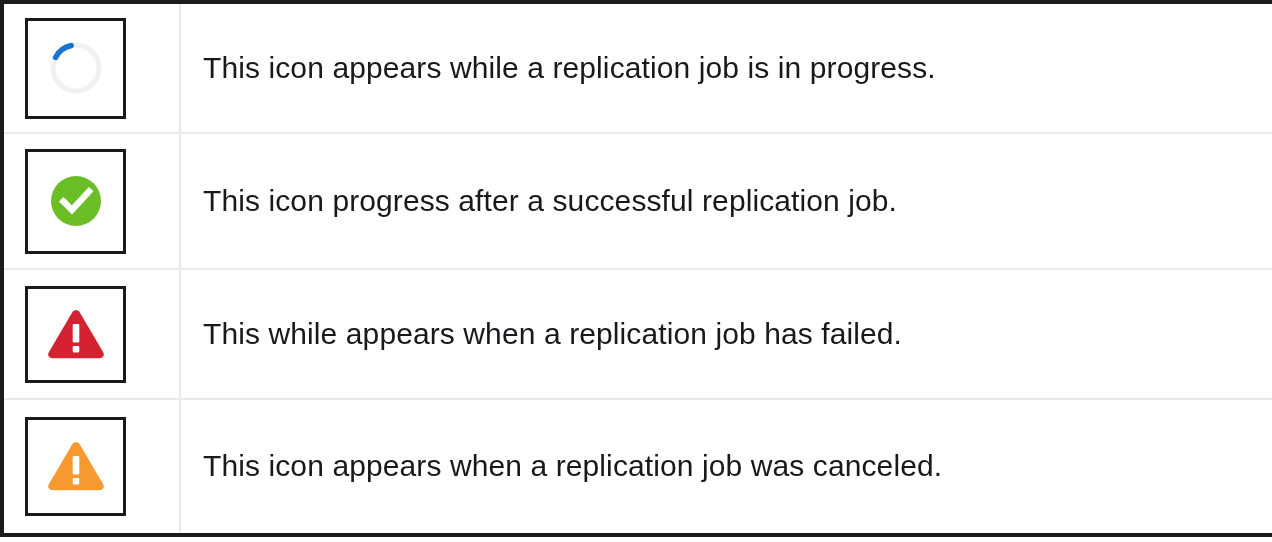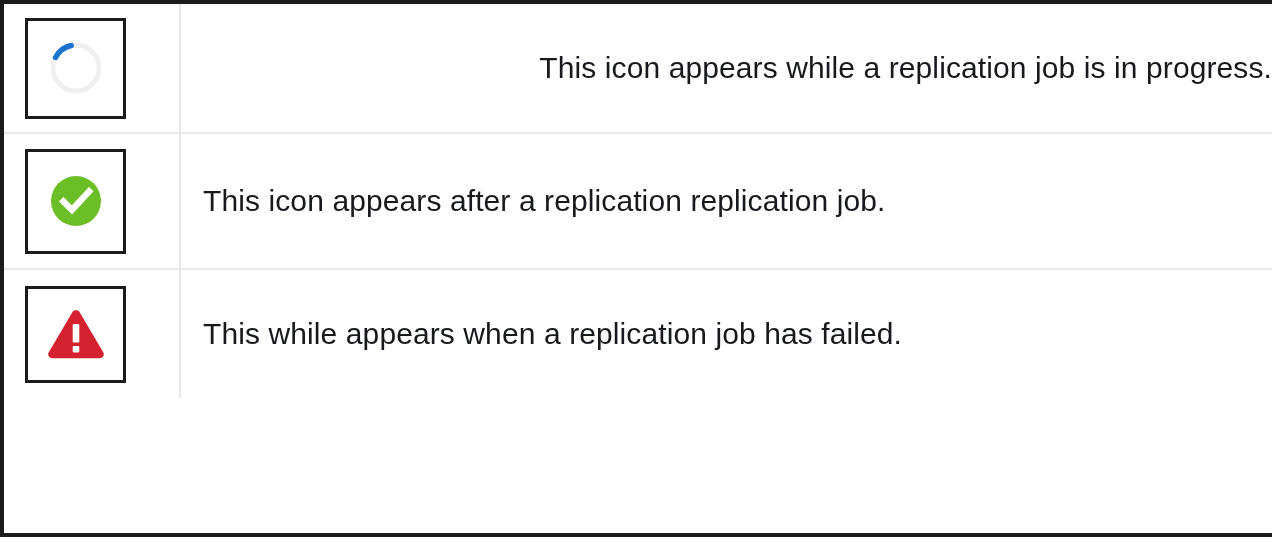--- a/index.html
+++ b/index.html
@@ -53,21 +53,21 @@
     padding: 0 0 0 22px;
     vertical-align: middle;
     text-align: left;
     font-size: 30px;
     line-height: 1.25;
     color: #17191c;
     letter-spacing: 0.1px;
   }
 
   .row-progress .cell-icon,
-  .row-progress .cell-text { height: 128px; text-align: right; }
+  .row-progress .cell-text { height: 128px; }
   .row-success .cell-icon,
   .row-success .cell-text { height: 134px; }
   .row-failed .cell-icon,
   .row-failed .cell-text { height: 128px; }
   .row-canceled .cell-icon,
   .row-canceled .cell-text { height: 132px; }
 
   
   .icon-box {
     box-sizing: border-box;
@@ -107,32 +107,44 @@
 
       <tr class="row-success">
         <td class="cell-icon">
           <div class="icon-box">
             <svg class="glyph" width="60" height="60" viewBox="0 0 60 60" aria-hidden="true">
               <circle cx="30" cy="30" r="25" fill="#6cbe26"></circle>
               <path d="M 17.5 30.5 L 26 39 L 43 20.5" fill="none" stroke="#ffffff" stroke-width="6.4" stroke-linecap="square" stroke-linejoin="miter"></path>
             </svg>
           </div>
         </td>
-        <td class="cell-text">This icon appears after a replication replication job.</td>
+        <td class="cell-text">This icon progress after a successful replication job.</td>
       </tr>
 
       <tr class="row-failed">
         <td class="cell-icon">
           <div class="icon-box">
             <svg class="glyph" width="60" height="54" viewBox="0 0 60 54" aria-hidden="true">
               <path d="M 26.3 5.2 C 28 2.6 32 2.6 33.7 5.2 L 57.2 45.2 C 58.8 48 57 51.2 53.5 51.2 L 6.5 51.2 C 3 51.2 1.2 48 2.8 45.2 Z" fill="#d42231"></path>
               <rect x="26.7" y="17" width="6.6" height="18.5" rx="1.1" fill="#ffffff"></rect>
               <rect x="26.7" y="39" width="6.6" height="6.4" rx="1.1" fill="#ffffff"></rect>
             </svg>
           </div>
         </td>
         <td class="cell-text">This while appears when a replication job has failed.</td>
       </tr>
 
+      <tr class="row-canceled">
+        <td class="cell-icon">
+          <div class="icon-box">
+            <svg class="glyph" width="60" height="54" viewBox="0 0 60 54" aria-hidden="true">
+              <path d="M 26.3 5.2 C 28 2.6 32 2.6 33.7 5.2 L 57.2 45.2 C 58.8 48 57 51.2 53.5 51.2 L 6.5 51.2 C 3 51.2 1.2 48 2.8 45.2 Z" fill="#f7992f"></path>
+              <rect x="26.7" y="17" width="6.6" height="18.5" rx="1.1" fill="#ffffff"></rect>
+              <rect x="26.7" y="39" width="6.6" height="6.4" rx="1.1" fill="#ffffff"></rect>
+            </svg>
+          </div>
+        </td>
+        <td class="cell-text">This icon appears when a replication job was canceled.</td>
+      </tr>
 
     </tbody>
   </table>
 </div>
 
 </body></html>

